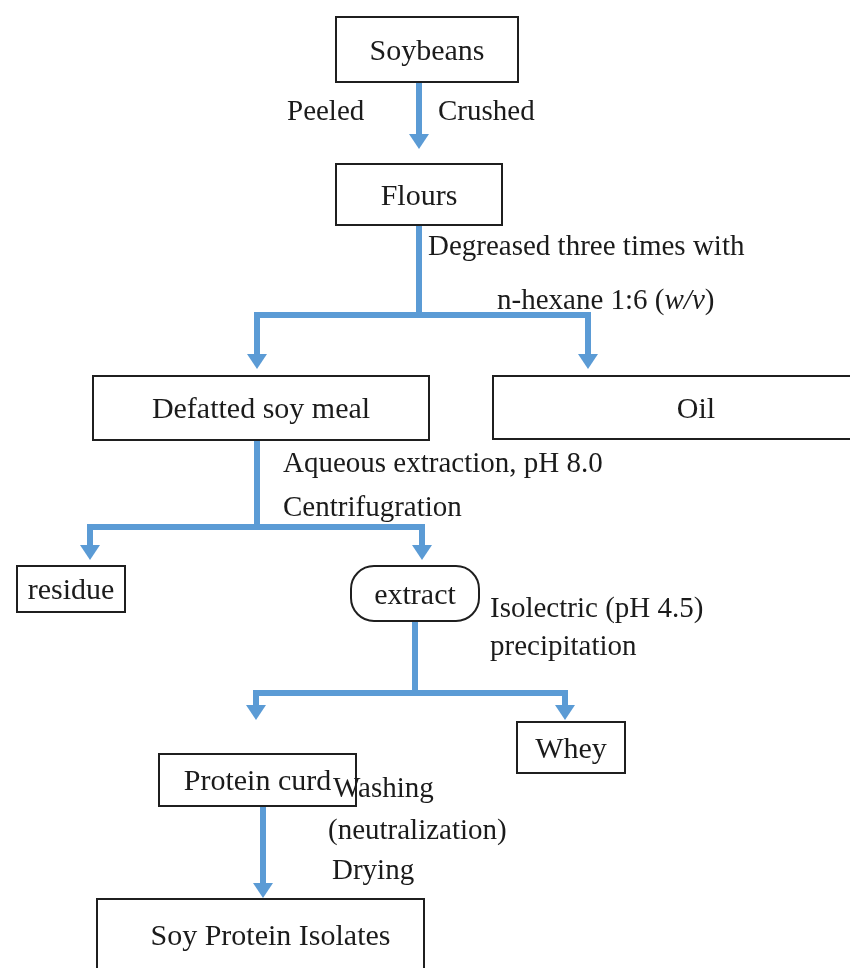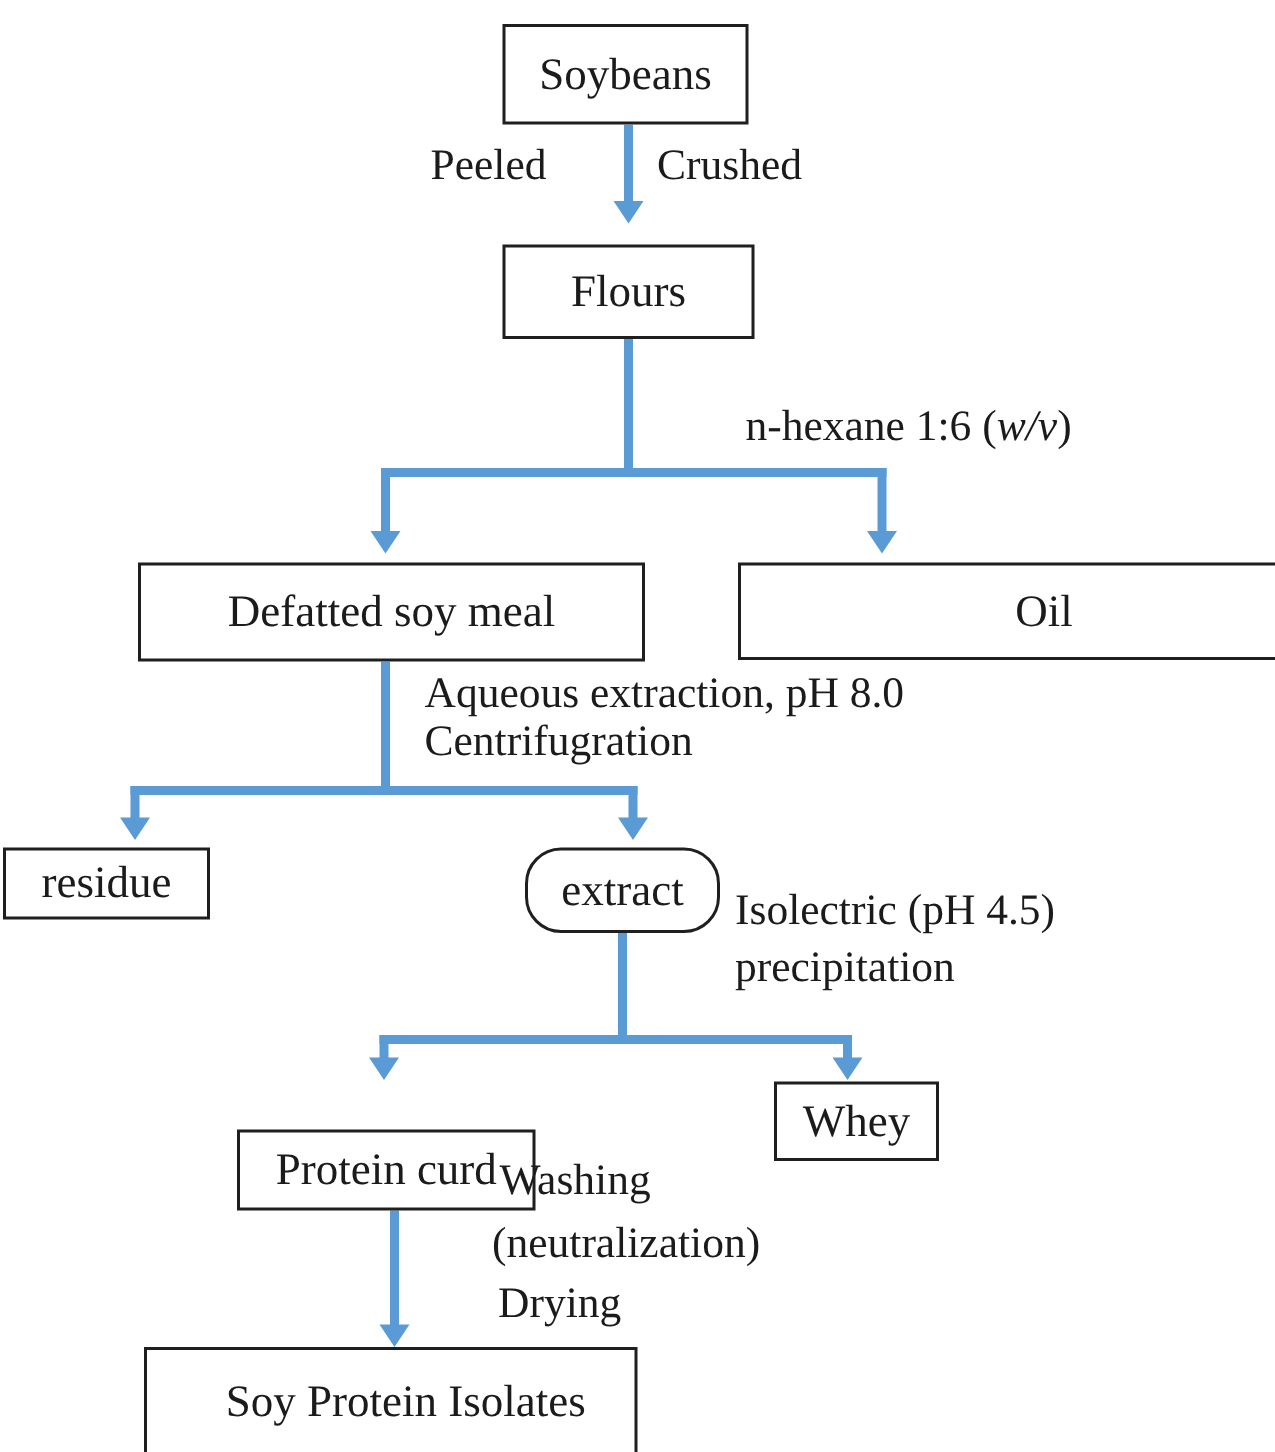--- a/index.html
+++ b/index.html
@@ -68,37 +68,37 @@
   <div class="line" style="left:412px;top:622px;width:6px;height:74px;"></div>
   <div class="line" style="left:253px;top:690px;width:315px;height:6px;"></div>
   <div class="line" style="left:253px;top:690px;width:6px;height:17px;"></div>
   <div class="arrowhead" style="left:246px;top:705px;"></div>
   <div class="line" style="left:562px;top:690px;width:6px;height:17px;"></div>
   <div class="arrowhead" style="left:555px;top:705px;"></div>
 
   <div class="line" style="left:260px;top:775px;width:6px;height:110px;"></div>
   <div class="arrowhead" style="left:253px;top:883px;"></div>
 
-  <div class="node" style="left:335px;top:16px;width:164px;height:67px;">
+  <div class="node" style="left:335px;top:16px;width:184px;height:67px;">
     <span>Soybeans</span>
   </div>
 
   <div class="node" style="left:335px;top:149px;width:168px;height:63px;margin-top:14px;">
     <span>Flours</span>
   </div>
 
   <div class="node" style="left:92px;top:375px;width:338px;height:66px;">
     <span>Defatted soy meal</span>
   </div>
 
   <div class="node" style="left:492px;top:375px;width:408px;height:65px;">
     <span>Oil</span>
   </div>
 
-  <div class="node" style="left:2px;top:565px;width:138px;height:48px;">
+  <div class="node" style="left:16px;top:565px;width:110px;height:48px;">
     <span>residue</span>
   </div>
 
   <div class="node" style="left:350px;top:565px;width:130px;height:57px;border-radius:24px;">
     <span>extract</span>
   </div>
 
   <div class="node" style="left:158px;top:721px;width:199px;height:54px;margin-top:32px;">
     <span>Protein curd</span>
   </div>
@@ -107,24 +107,25 @@
     <span>Whey</span>
   </div>
 
   <div class="node" style="left:96px;top:898px;width:329px;height:73px;padding-left:20px;">
     <span>Soy Protein Isolates</span>
   </div>
 
   <div class="lbl" style="left:287px;top:96px;">Peeled</div>
   <div class="lbl" style="left:438px;top:96px;">Crushed</div>
 
-  <div class="lbl" style="left:497px;top:270px;"><span>n-hexane 1:6 (</span><i>w/v</i><span>)</span></div>
+  <div class="lbl" style="left:428px;top:231px;">Degreased three times with</div>
+  <div class="lbl" style="left:497px;top:285px;"><span>n-hexane 1:6 (</span><i>w/v</i><span>)</span></div>
 
   <div class="lbl" style="left:283px;top:448px;">Aqueous extraction, pH 8.0</div>
-  <div class="lbl" style="left:283px;top:480px;text-align:center;">Centrifugration</div>
+  <div class="lbl" style="left:283px;top:492px;text-align:center;">Centrifugration</div>
 
   <div class="lbl" style="left:490px;top:593px;">Isolectric (pH 4.5)</div>
   <div class="lbl" style="left:490px;top:631px;text-align:center;">precipitation</div>
 
   <div class="lbl" style="left:333px;top:773px;">Washing</div>
   <div class="lbl" style="left:328px;top:815px;">(neutralization)</div>
   <div class="lbl" style="left:332px;top:855px;">Drying</div>
 
 </div>
 

